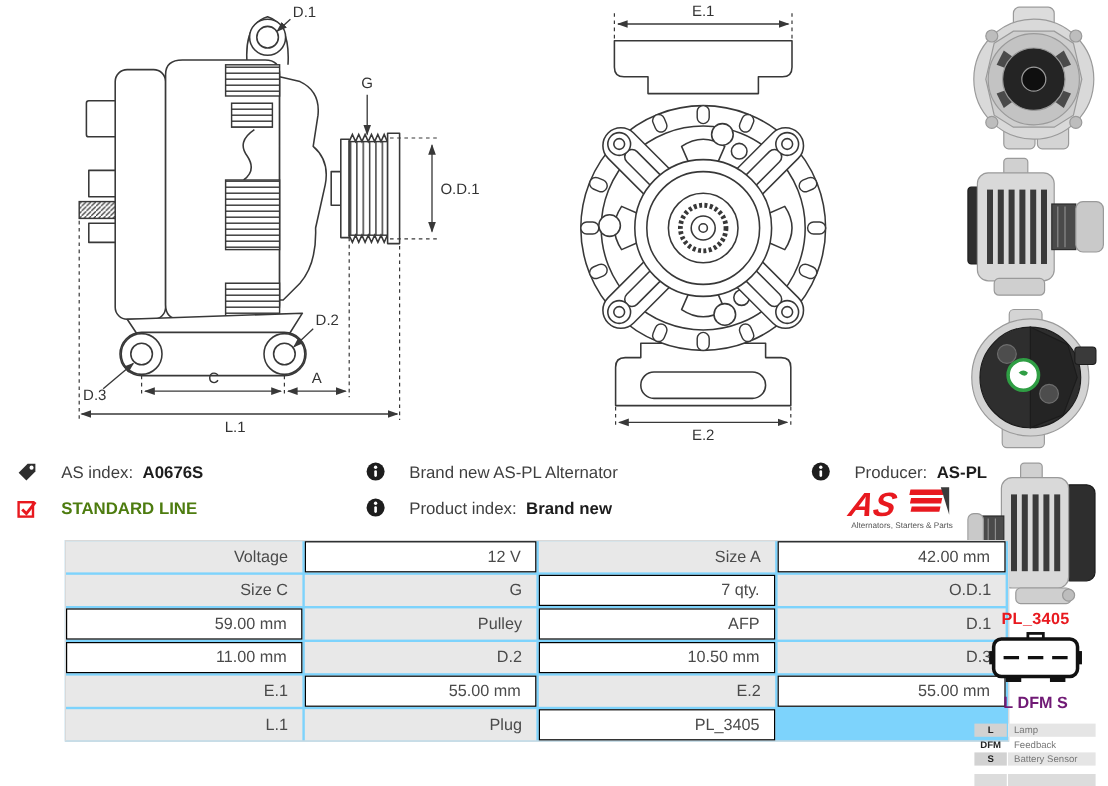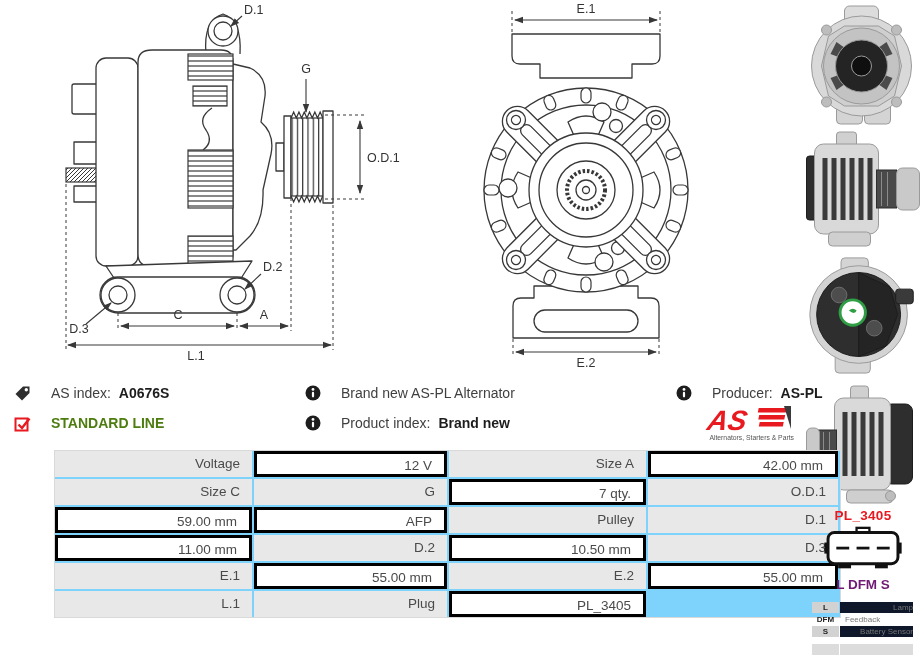--- a/index.html
+++ b/index.html
@@ -27,33 +27,33 @@
   .spec-table{
     position:absolute;left:8px;top:450px;width:785px;
     display:grid;grid-template-columns:197px 193px 197px 190px;
     gap:2px;border:1px solid #d9d9d9;background:#7dd3fc;margin-left:46px;
   }
   .spec-cell{
     height:26px;line-height:26px;font-size:13.5px;color:#4a4a4a;
     text-align:right;padding-right:12px;overflow:hidden;
   }
   .spec-cell.label{background:#e8e8e8;}
-  .spec-cell.value{background:#ffffff;border:3px solid #000000;line-height:24px;box-sizing:border-box;padding-left:28px;}
+  .spec-cell.value{background:#ffffff;border:1px solid #000000;line-height:24px;box-sizing:border-box;padding-left:28px;}
 
   
   .photo{position:absolute;left:806px;width:114px;height:122px;}
   .plug-panel{position:absolute;left:806px;top:508px;width:114px;text-align:center;}
   .plug-code{font-size:13.5px;font-weight:bold;color:#e8191f;letter-spacing:.3px;}
   .plug-pins{font-size:13.5px;font-weight:bold;color:#701a75;margin-top:1px;}
   .legend{margin-top:10px;padding-left:6px;}
   .legend-row{display:grid;grid-template-columns:27px 73px;gap:1px;margin-bottom:1px;}
   .legend-pin{font-size:8px;font-weight:bold;color:#222;text-align:center;line-height:11px;}
   .legend-desc{font-size:8px;color:#777;text-align:left;padding-left:5px;line-height:11px;}
   .legend-row.shade .legend-pin{background:#d2d2d2;}
-  .legend-row.shade .legend-desc{background:#0f172a;text-align:right;}
+  .legend-row.shade .legend-desc{background:#e5e5e5;}
   .legend-row.empty{margin-top:7px;height:11px;}
   .legend-row.empty div{background:#dcdcdc;}
 </style>
 </head>
 <body>
 
 <svg class="abs" style="left:0;top:0" width="410" height="370" viewBox="0 0 410 370">
   <defs>
     <marker id="arrS" markerWidth="9" markerHeight="8" refX="8" refY="4" orient="auto-start-reverse" markerUnits="userSpaceOnUse">
       <path d="M0,0.8 L9,4 L0,7.2 Z" fill="#383838"></path>
@@ -356,22 +356,22 @@
 
   <div class="spec-cell label">Size A</div>
   <div class="spec-cell value">42.00 mm</div>
   <div class="spec-cell label">Size C</div>
 
   <div class="spec-cell label">G</div>
   <div class="spec-cell value">7 qty.</div>
   <div class="spec-cell label">O.D.1</div>
   <div class="spec-cell value">59.00 mm</div>
 
+  <div class="spec-cell label">Pulley</div>
   <div class="spec-cell value">AFP</div>
-  <div class="spec-cell label">Pulley</div>
   <div class="spec-cell label">D.1</div>
   <div class="spec-cell value">11.00 mm</div>
 
   <div class="spec-cell label">D.2</div>
   <div class="spec-cell value">10.50 mm</div>
   <div class="spec-cell label">D.3</div>
 
   <div class="spec-cell label">E.1</div>
   <div class="spec-cell value">55.00 mm</div>
   <div class="spec-cell label">E.2</div>

